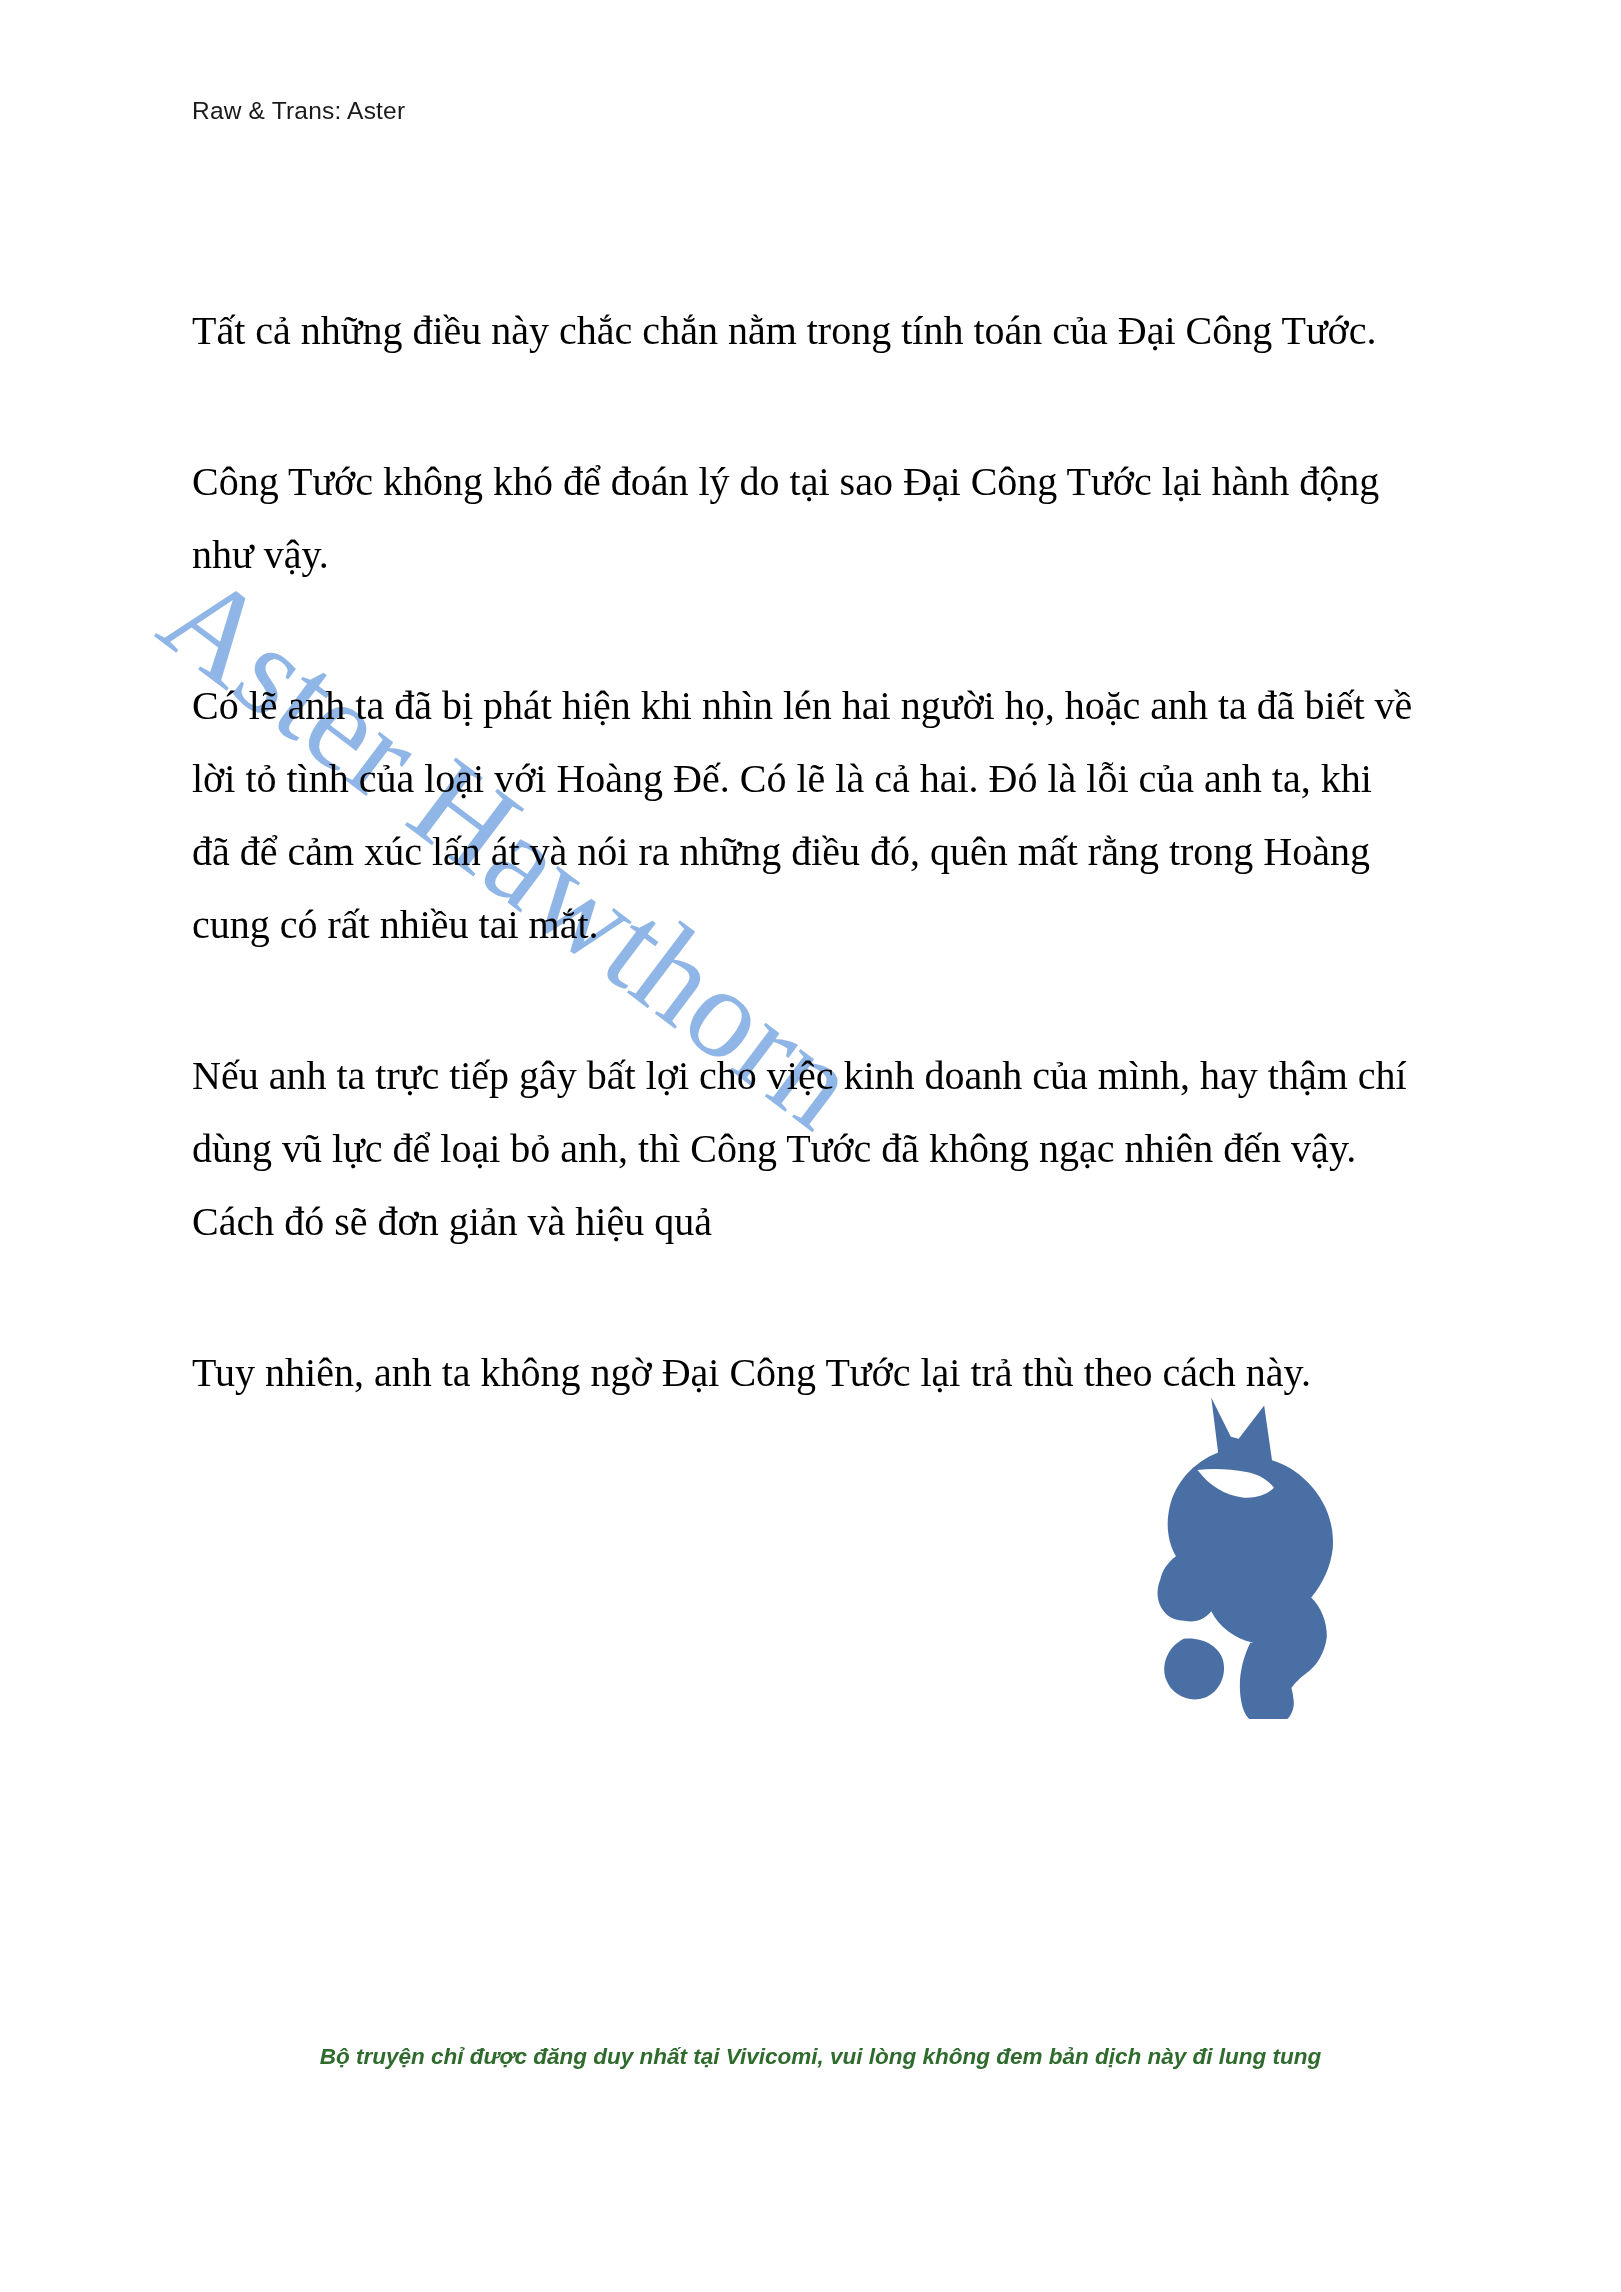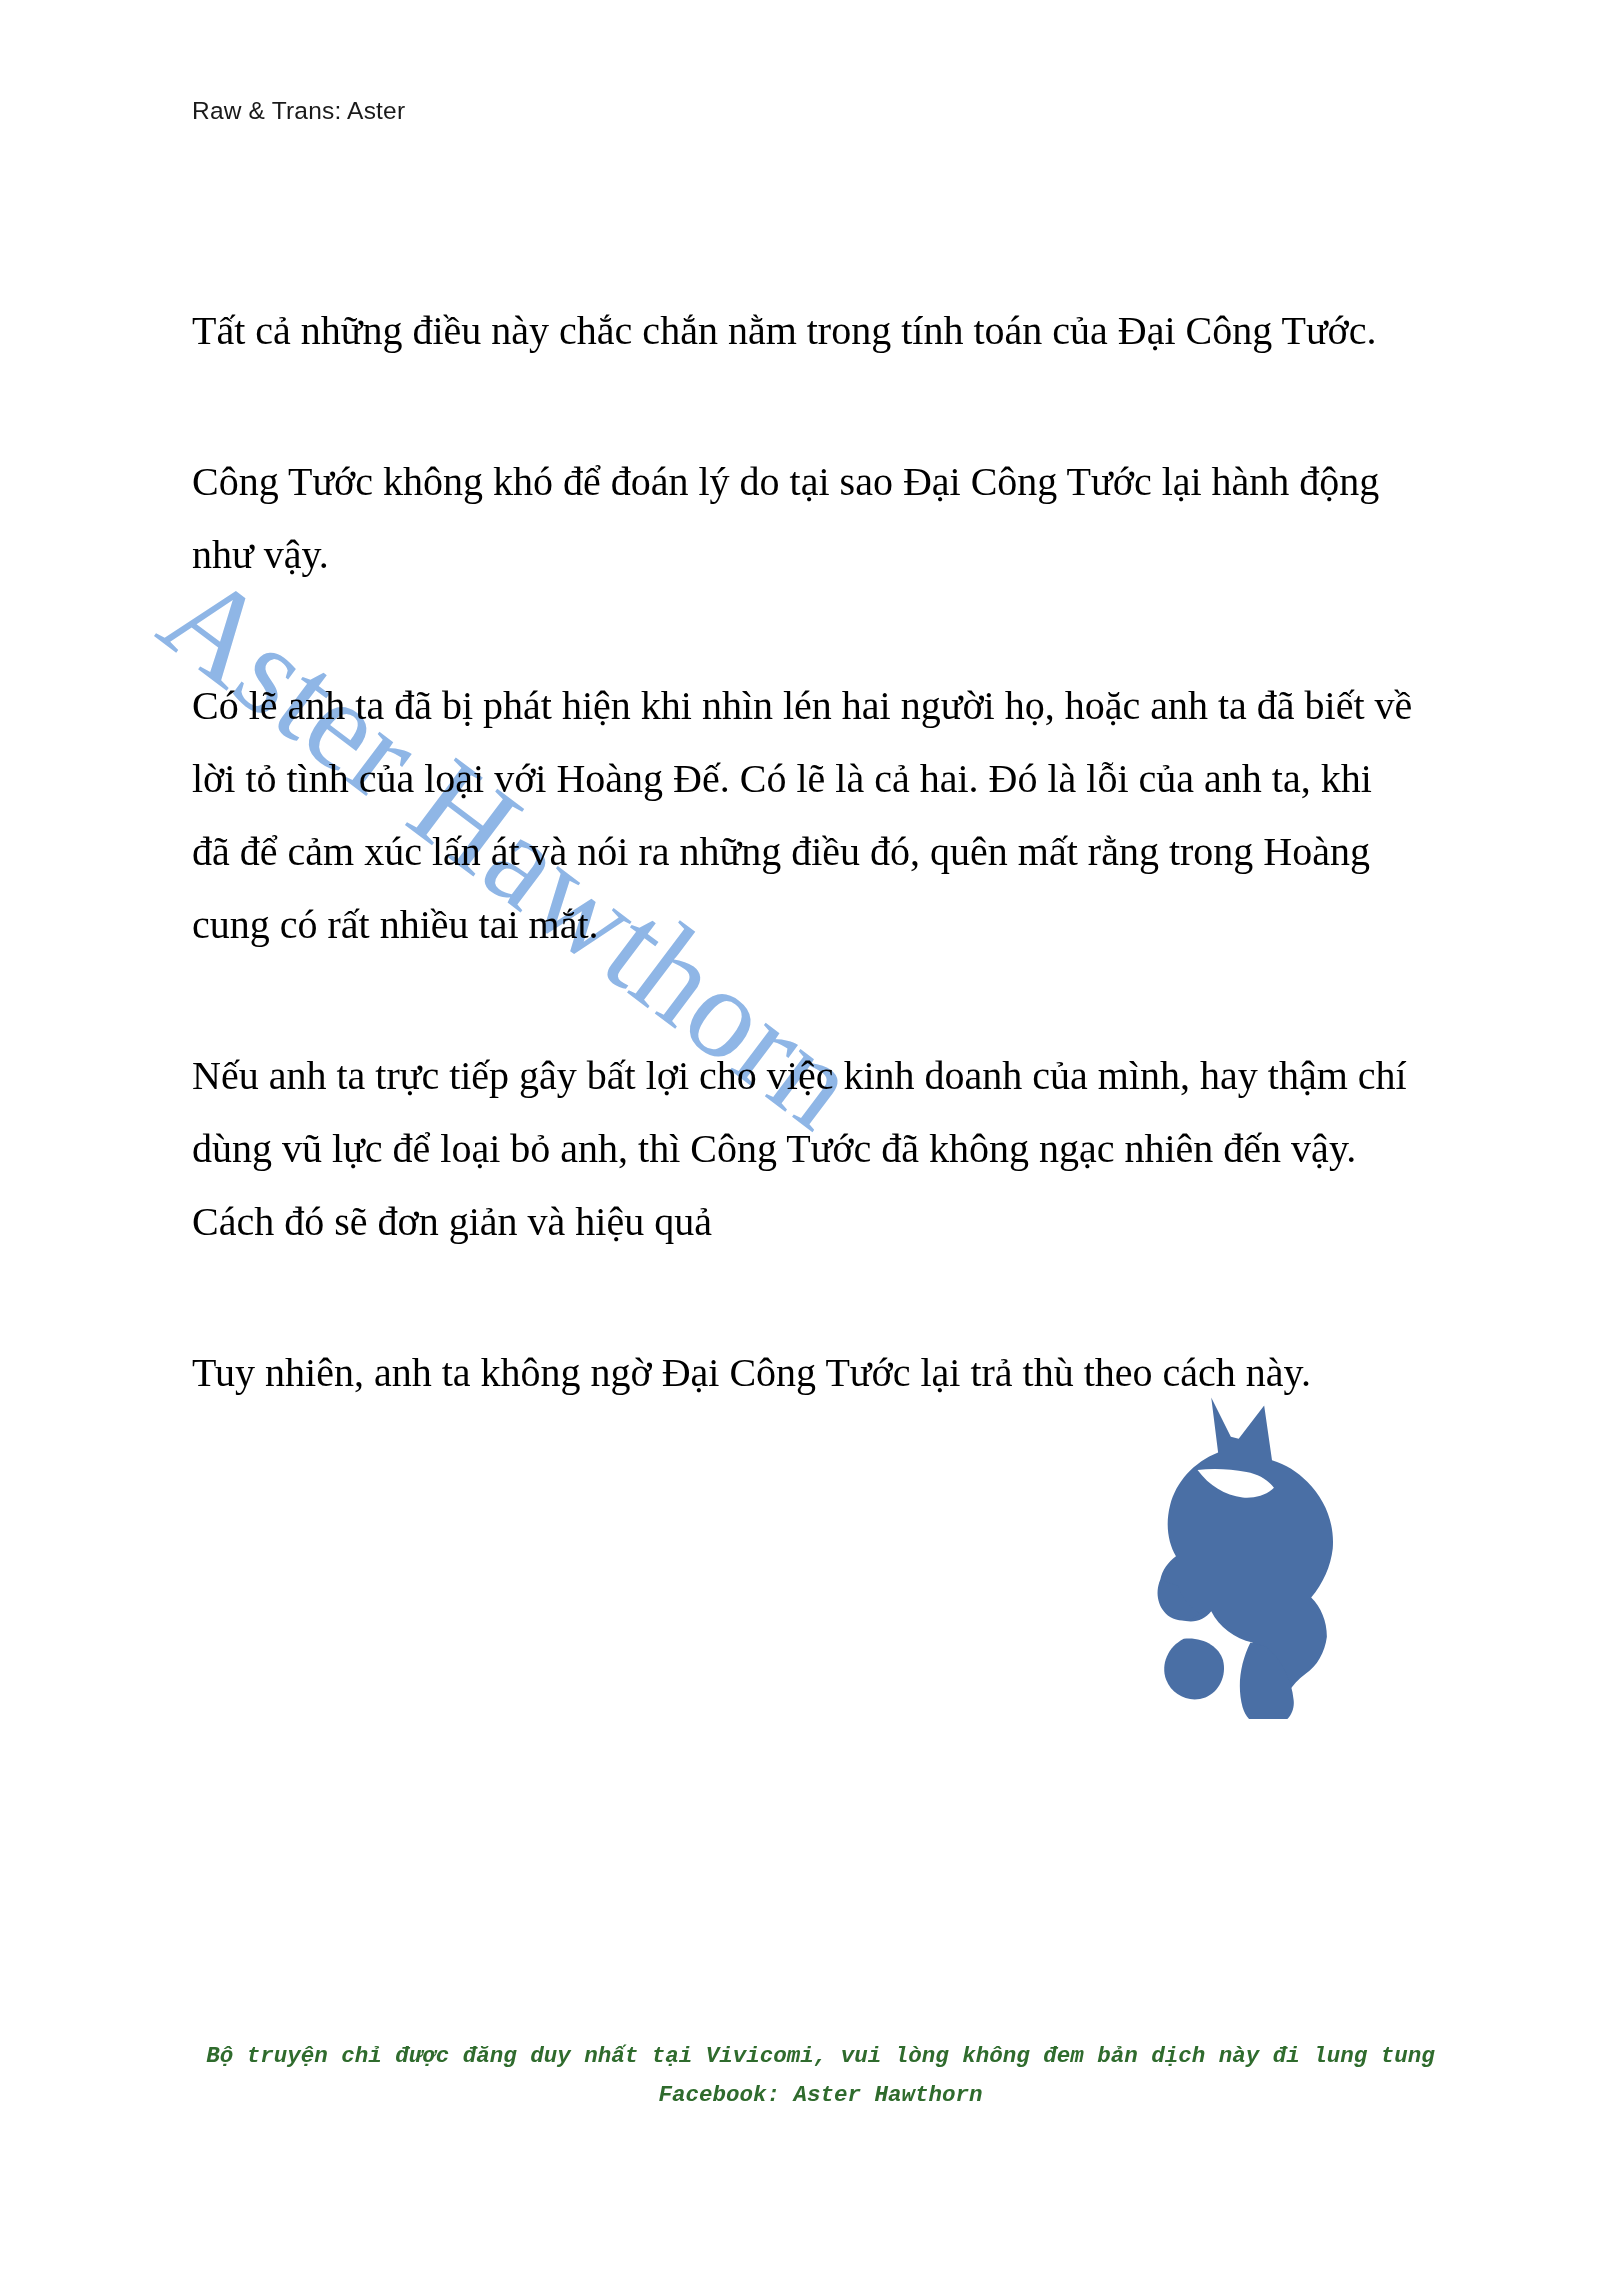--- a/index.html
+++ b/index.html
@@ -82,21 +82,21 @@
   
   .footer {
     position: absolute;
     left: 0;
     top: 2037px;
     width: 1621px;
     text-align: center;
     z-index: 2;
   }
   .footer-line {
-    font-family: Liberation Mono, monospace;
+    font-family: Liberation Sans, sans-serif;
     font-style: italic;
     font-weight: bold;
     font-size: 22.5px;
     line-height: 39px;
     color: #2f6b2d;
     white-space: nowrap;
     padding-left: 20px;
   }
 
   
@@ -142,18 +142,17 @@
   <div class="content">
     <p class="para">Tất cả những điều này chắc chắn nằm trong tính toán của Đại Công Tước.</p>
     <p class="para">Công Tước không khó để đoán lý do tại sao Đại Công Tước lại hành động như vậy.</p>
     <p class="para">Có lẽ anh ta đã bị phát hiện khi nhìn lén hai người họ, hoặc anh ta đã biết về lời tỏ tình của loại với Hoàng Đế. Có lẽ là cả hai. Đó là lỗi của anh ta, khi đã để cảm xúc lấn át và nói ra những điều đó, quên mất rằng trong Hoàng cung có rất nhiều tai mắt.</p>
     <p class="para">Nếu anh ta trực tiếp gây bất lợi cho việc kinh doanh của mình, hay thậm chí dùng vũ lực để loại bỏ anh, thì Công Tước đã không ngạc nhiên đến vậy. Cách đó sẽ đơn giản và hiệu quả</p>
     <p class="para">Tuy nhiên, anh ta không ngờ Đại Công Tước lại trả thù theo cách này.</p>
   </div>
 
   <div class="footer">
     <div class="footer-line">Bộ truyện chỉ được đăng duy nhất tại Vivicomi, vui lòng không đem bản dịch này đi lung tung</div>
-    <div class="footer-line">Facebook: Aster Hawthorn</div>
   </div>
 
 
 </div>
 
 
 </body></html>

